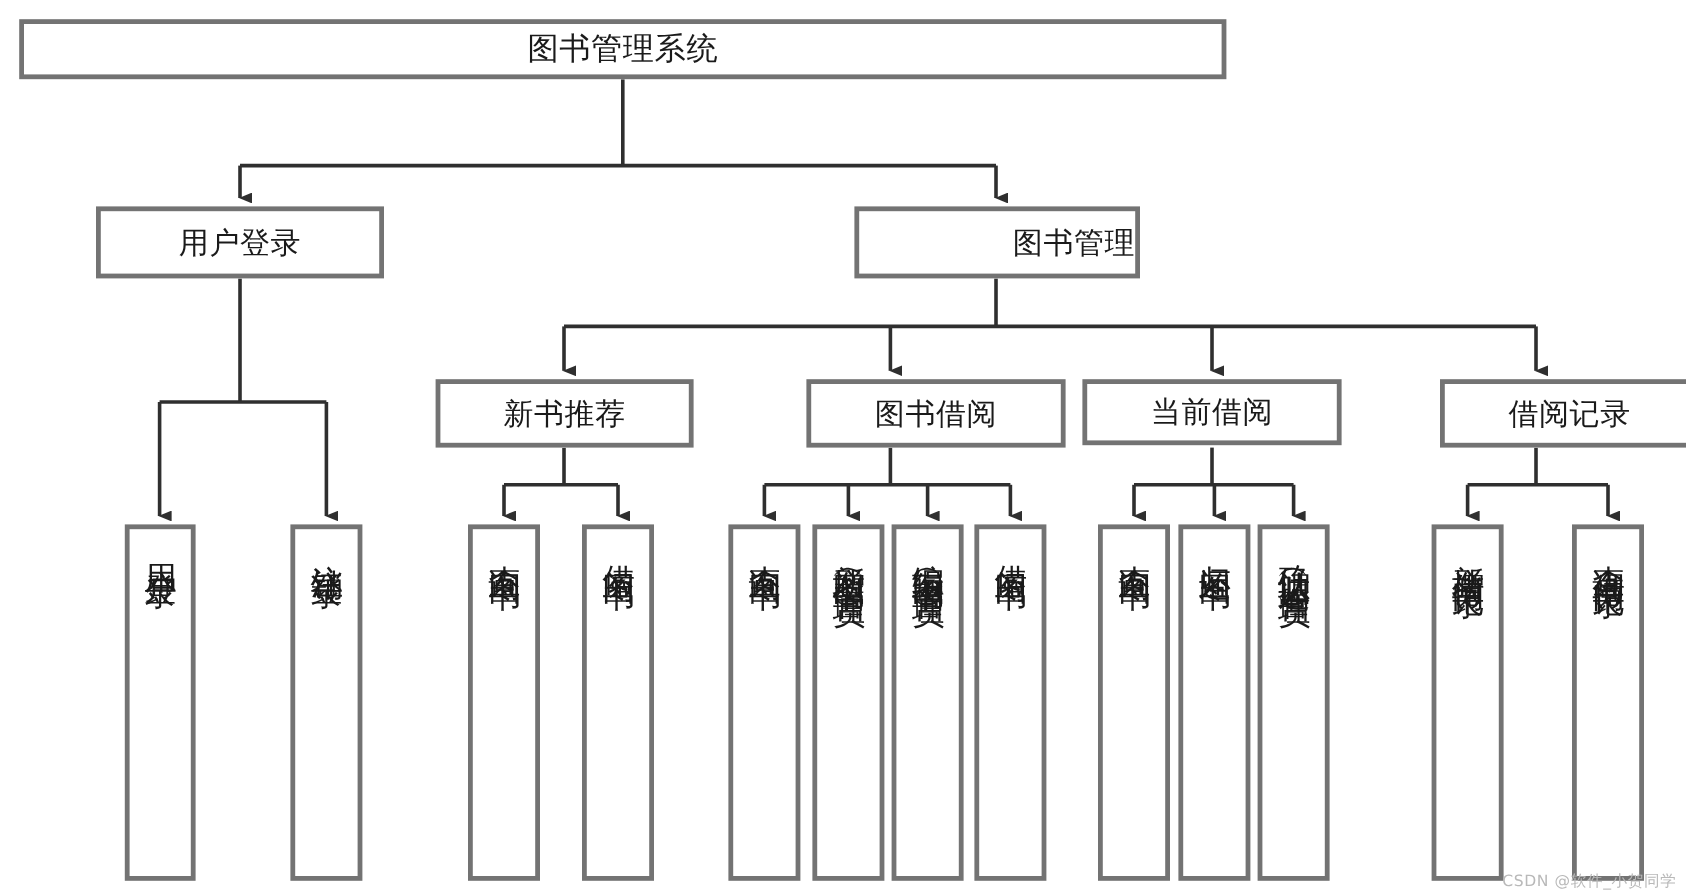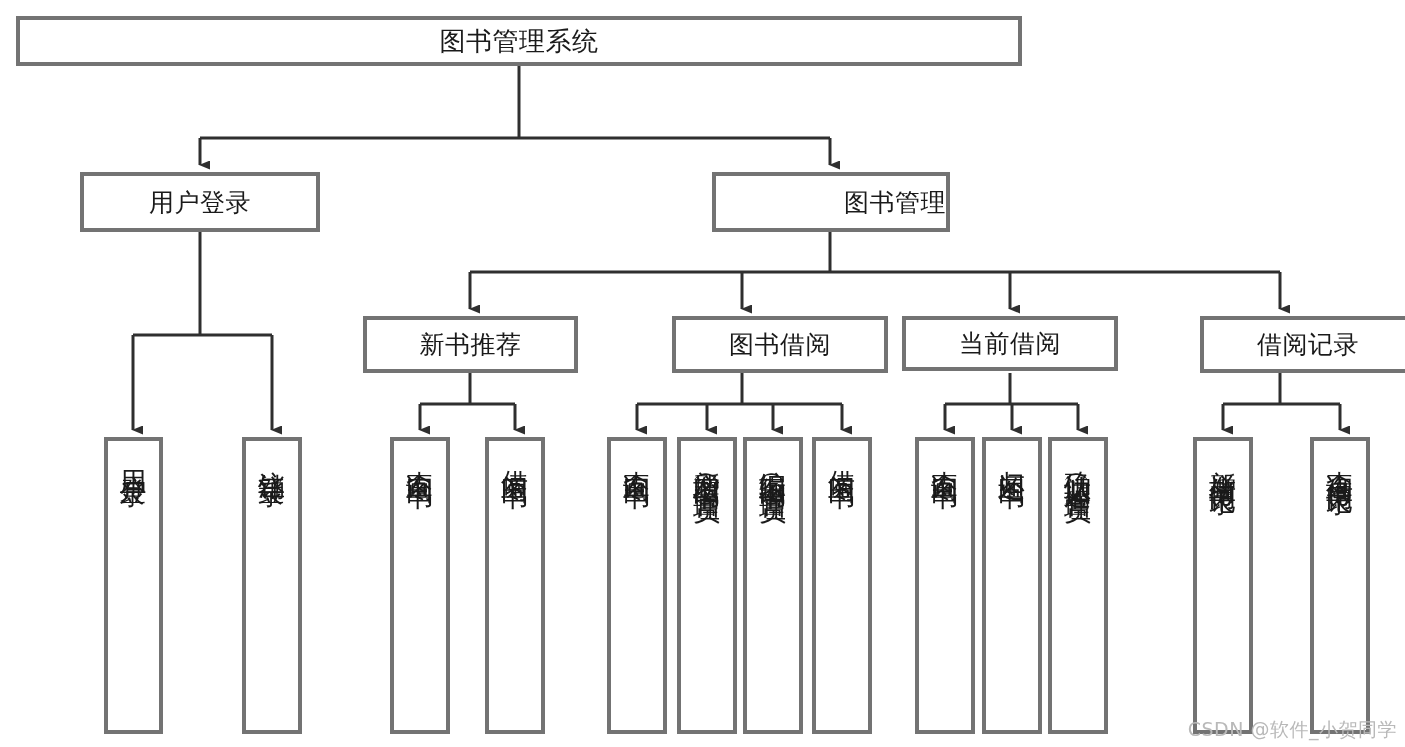--- a/index.html
+++ b/index.html
@@ -52,21 +52,21 @@
   .node.v .label{
     writing-mode:vertical-rl;
     text-orientation:upright;
     font-size:27px;
     line-height:1.0;
     letter-spacing:4px;
   }
   #watermark{
     position:absolute;
     right:8px;bottom:4px;
-    font-size:19px;
+    font-size:13px;
     color:#b9b9b9;
     letter-spacing:0.5px;
     white-space:nowrap;
     font-family:"DejaVu Sans","Liberation Sans",sans-serif;
   }
 </style>
 </head>
 <body>
 
 <div id="diagram">

